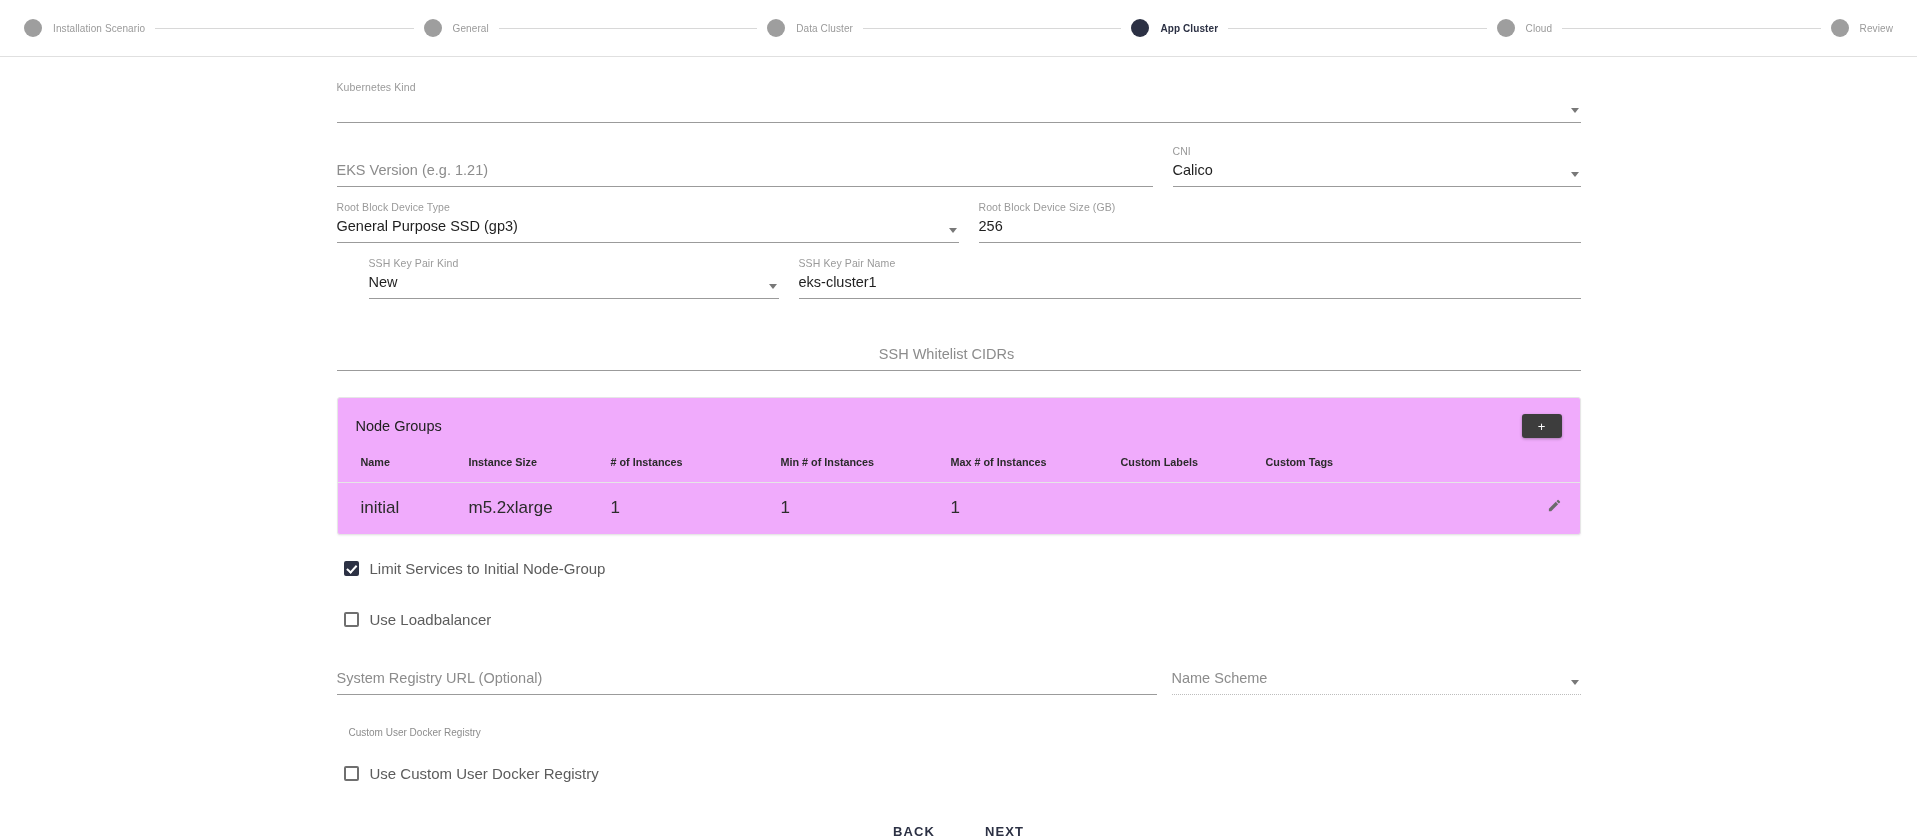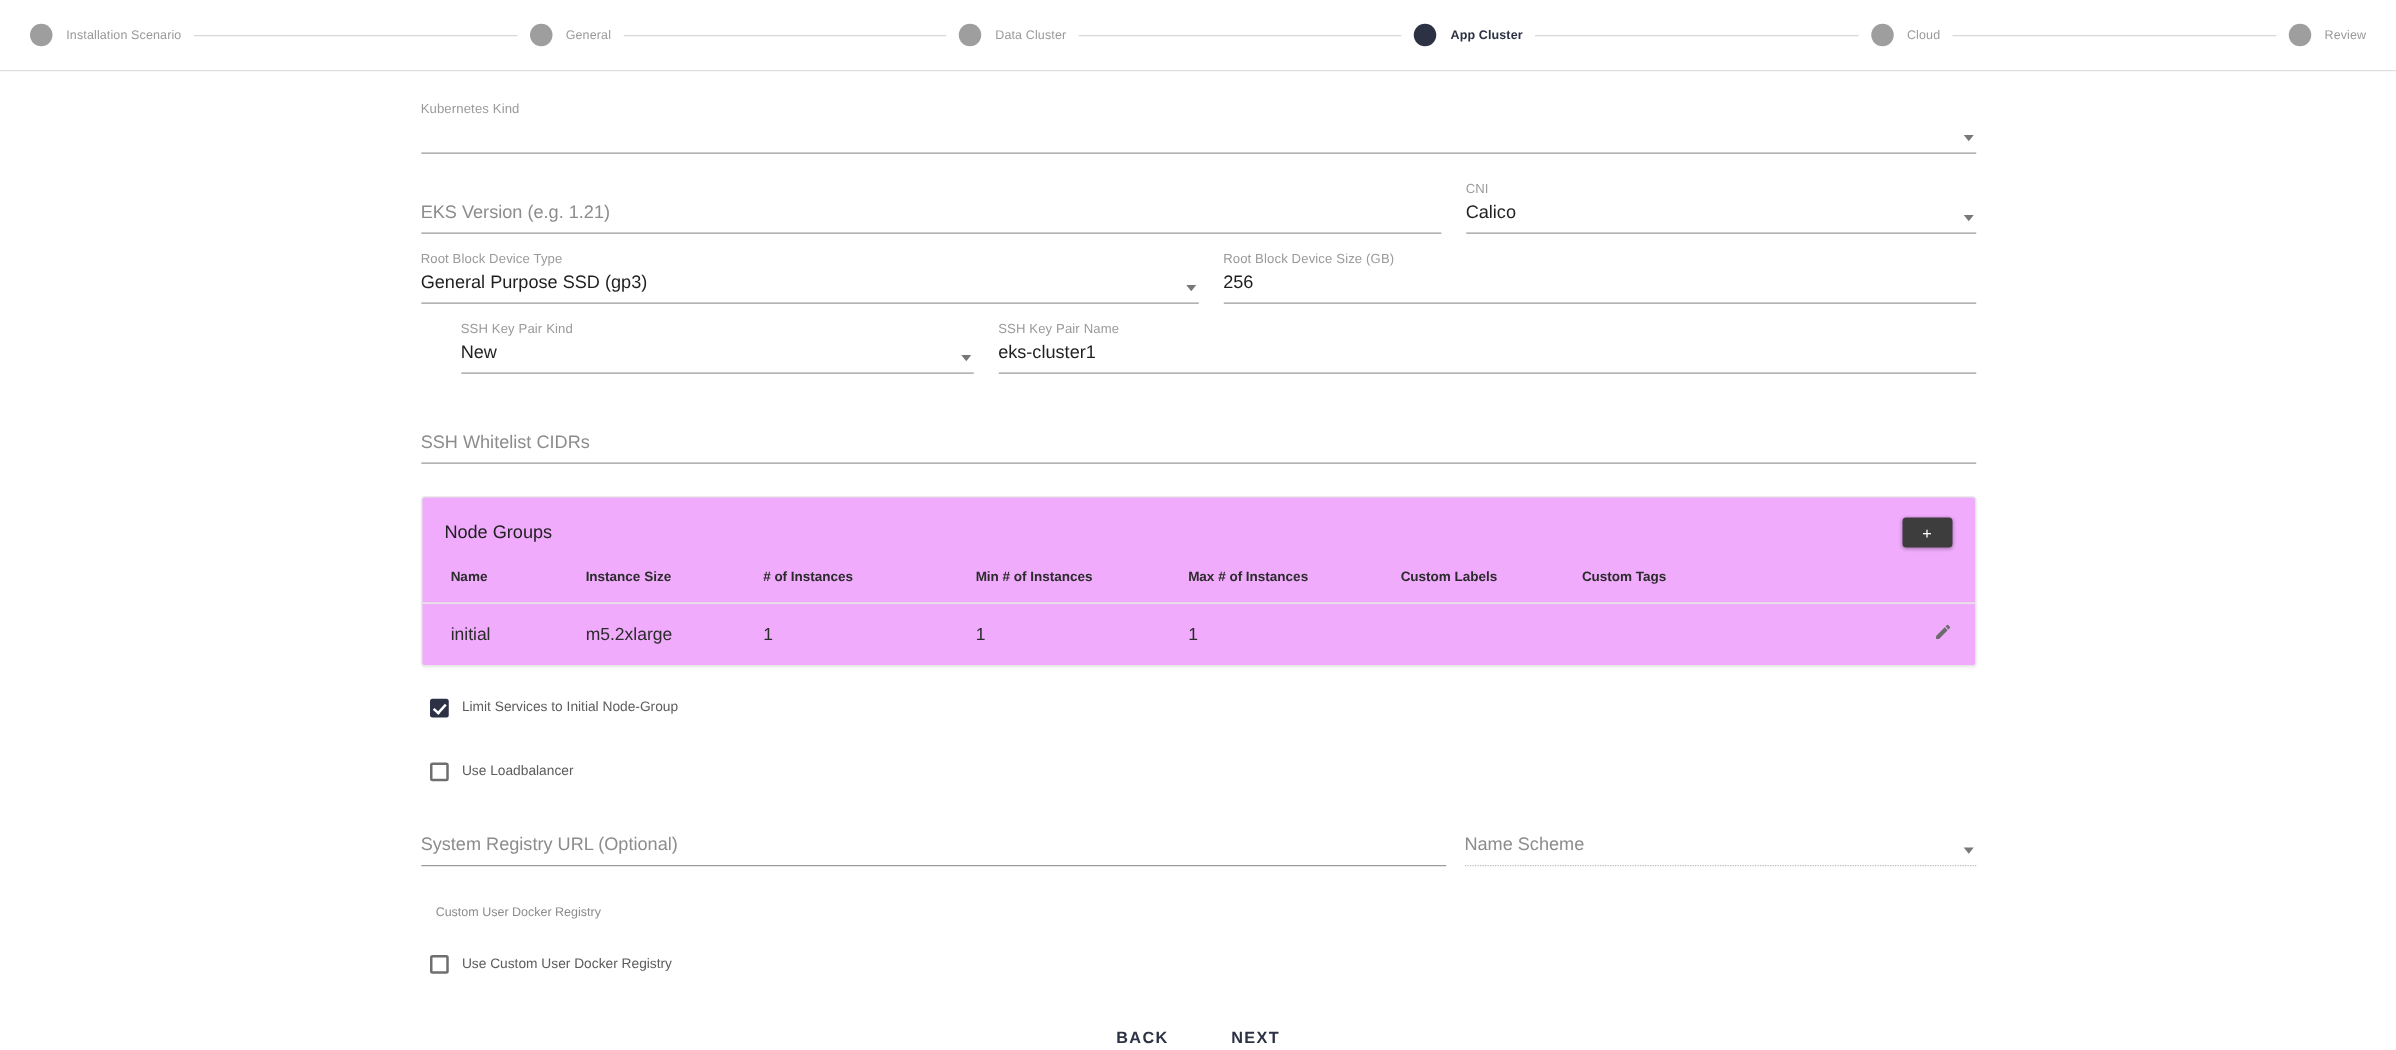--- a/index.html
+++ b/index.html
@@ -163,21 +163,21 @@
   table.ng th {
     text-align: left;
     font-size: 10.8px;
     font-weight: bold;
     color: #2b2b2b;
     padding: 6px 0 14px 0;
     border-bottom: 1px solid #e6e6e6;
     white-space: nowrap;
   }
   table.ng td {
-    font-size: 14px;
+    font-size: 17px;
     color: #2b2b2b;
     padding: 15px 0 16px 0;
     white-space: nowrap;
   }
   th.c-name, td.c-name { width: 108px; padding-left: 23px !important; }
   th.c-size, td.c-size { width: 142px; }
   th.c-inst, td.c-inst { width: 170px; }
   th.c-min,  td.c-min  { width: 170px; }
   th.c-max,  td.c-max  { width: 170px; }
   th.c-lab,  td.c-lab  { width: 145px; }
@@ -211,21 +211,21 @@
     left: 3.4px;
     top: .4px;
     width: 3.6px;
     height: 7.6px;
     border: solid #ffffff;
     border-width: 0 2px 2px 0;
     transform: rotate(42deg);
   }
   .checkrow .cb-label {
     margin-left: 11px;
-    font-size: 11px;
+    font-size: 15px;
     color: #5c5c5c;
   }
   .section-label {
     font-size: 10px;
     color: #8c8c8c;
     padding-left: 12px;
   }
 
   
   .footer {
@@ -339,21 +339,21 @@
       <div class="gap-h"></div>
       <div class="field" style="flex:1 1 auto;">
         <span class="field-label">SSH Key Pair Name</span>
         <span class="field-value">eks-cluster1</span>
       </div>
     </div>
 
     <div class="spacer-28"></div>
 
     <div class="row">
-      <div class="field" style="flex:1 1 auto;">
+      <div class="field" style="flex:1 1 auto;align-items:center;">
         <span class="field-value placeholder">SSH Whitelist CIDRs</span>
       </div>
     </div>
 
     <div class="card">
       <div class="card-header">
         <span class="card-title">Node Groups</span>
         <button class="add-btn">+</button>
       </div>
 

